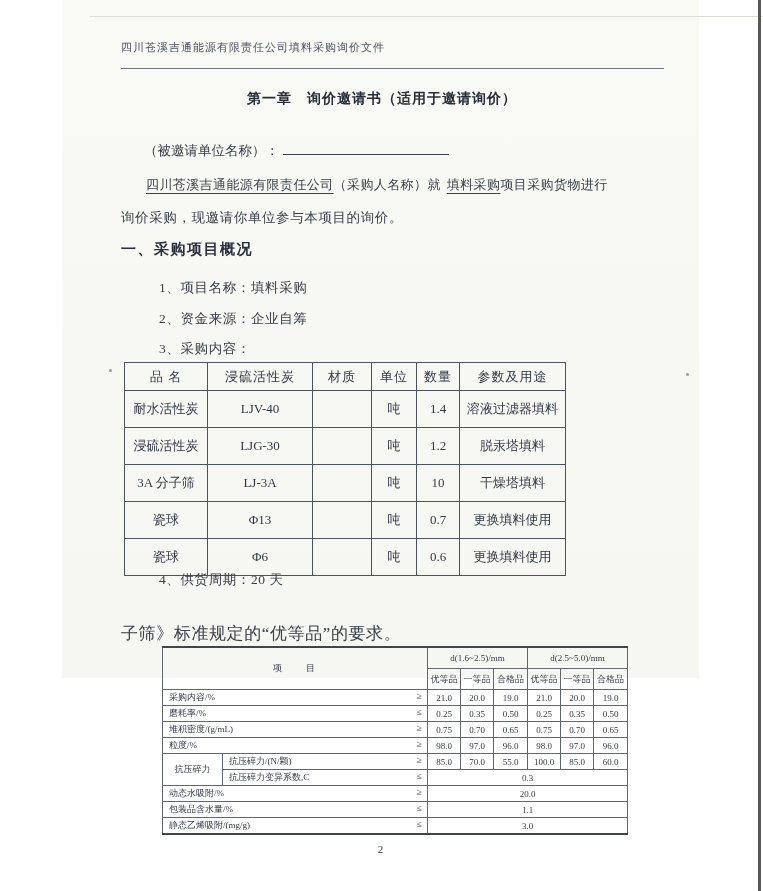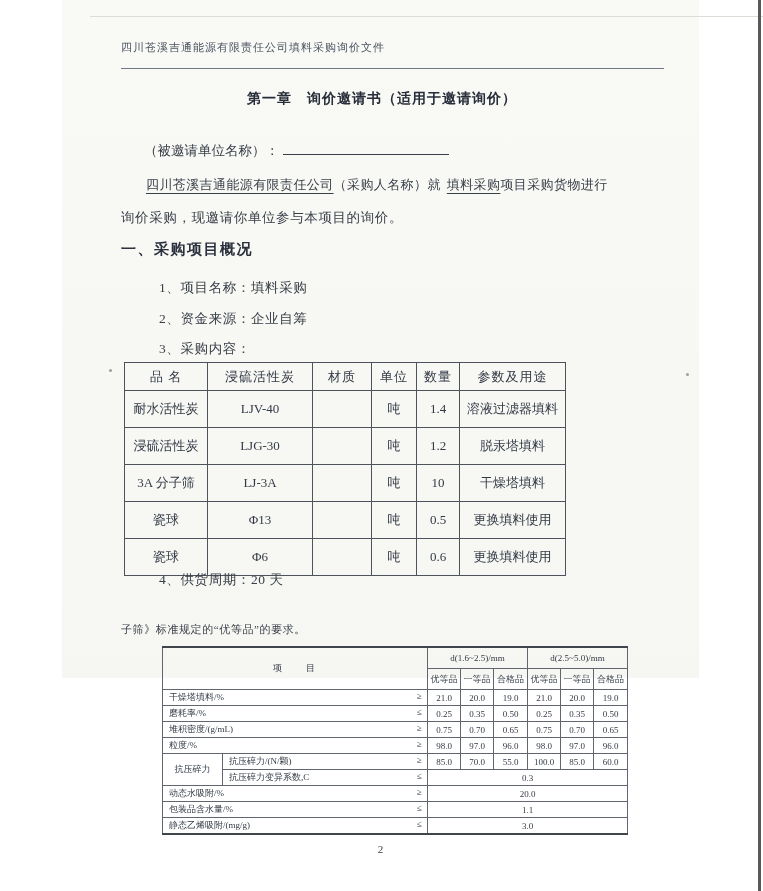--- a/index.html
+++ b/index.html
@@ -26,21 +26,21 @@
   .para-l1{position:absolute;left:84px;top:176px;font-size:13px;letter-spacing:0.4px;white-space:nowrap;}
   .para-l2{position:absolute;left:59px;top:209px;font-size:13.5px;letter-spacing:0.6px;white-space:nowrap;}
   .u{text-decoration:underline;text-underline-offset:4px;}
   .u-pad{padding-left:6px;}
 
   .section-heading{position:absolute;left:59px;top:240px;font-size:15px;font-weight:bold;letter-spacing:1.5px;color:#2b313c;}
   .li{position:absolute;left:97px;font-size:13.5px;letter-spacing:0.6px;white-space:nowrap;}
   .li1{top:279px}.li2{top:310px}.li3{top:340px}
   .li4{top:571px}
   .li5a{position:absolute;left:94px;top:597px;font-size:12.5px;letter-spacing:0.2px;white-space:nowrap;}
-  .li5b{position:absolute;left:59px;top:622px;font-size:11px;letter-spacing:0.6px;white-space:nowrap;}
+  .li5b{position:absolute;left:59px;top:622px;font-size:17px;letter-spacing:0.6px;white-space:nowrap;}
 
   table{border-collapse:collapse;table-layout:fixed;}
   .t1{position:absolute;left:62px;top:362px;width:441px;font-size:13px;color:#333a45;text-align:center;}
   .t1 th,.t1 td{border:1.4px solid #4d525c;font-weight:normal;padding:0;overflow:hidden;}
   .t1 thead th{height:27px;letter-spacing:1px;}
   .t1 tbody td{height:36px;}
 
   .t2{position:absolute;left:100px;top:646px;width:465px;font-size:9px;color:#333a45;text-align:center;
       border-top:2px solid #3f444d;border-bottom:2px solid #3f444d;}
   .t2 th,.t2 td{border:1px solid #60656e;font-weight:normal;padding:0;overflow:hidden;}
@@ -126,21 +126,21 @@
           <td></td>
           <td>吨</td>
           <td>10</td>
           <td>干燥塔填料</td>
         </tr>
         <tr>
           <td>瓷球</td>
           <td>Φ13</td>
           <td></td>
           <td>吨</td>
-          <td>0.5</td>
+          <td>0.7</td>
           <td>更换填料使用</td>
         </tr>
         <tr>
           <td>瓷球</td>
           <td>Φ6</td>
           <td></td>
           <td>吨</td>
           <td>0.6</td>
           <td>更换填料使用</td>
         </tr>
@@ -170,21 +170,21 @@
         <tr class="h2">
           <th>优等品</th>
           <th>一等品</th>
           <th>合格品</th>
           <th>优等品</th>
           <th>一等品</th>
           <th>合格品</th>
         </tr>
         <tr>
           <td class="lblop" colspan="2">
-              <span class="lbl">干燥塔填料/%</span>
+              <span class="lbl">采购内容/%</span>
               <span class="op">≥</span>
             </td>
           <td>21.0</td>
           <td>20.0</td>
           <td>19.0</td>
           <td>21.0</td>
           <td>20.0</td>
           <td>19.0</td>
         </tr>
         <tr>

